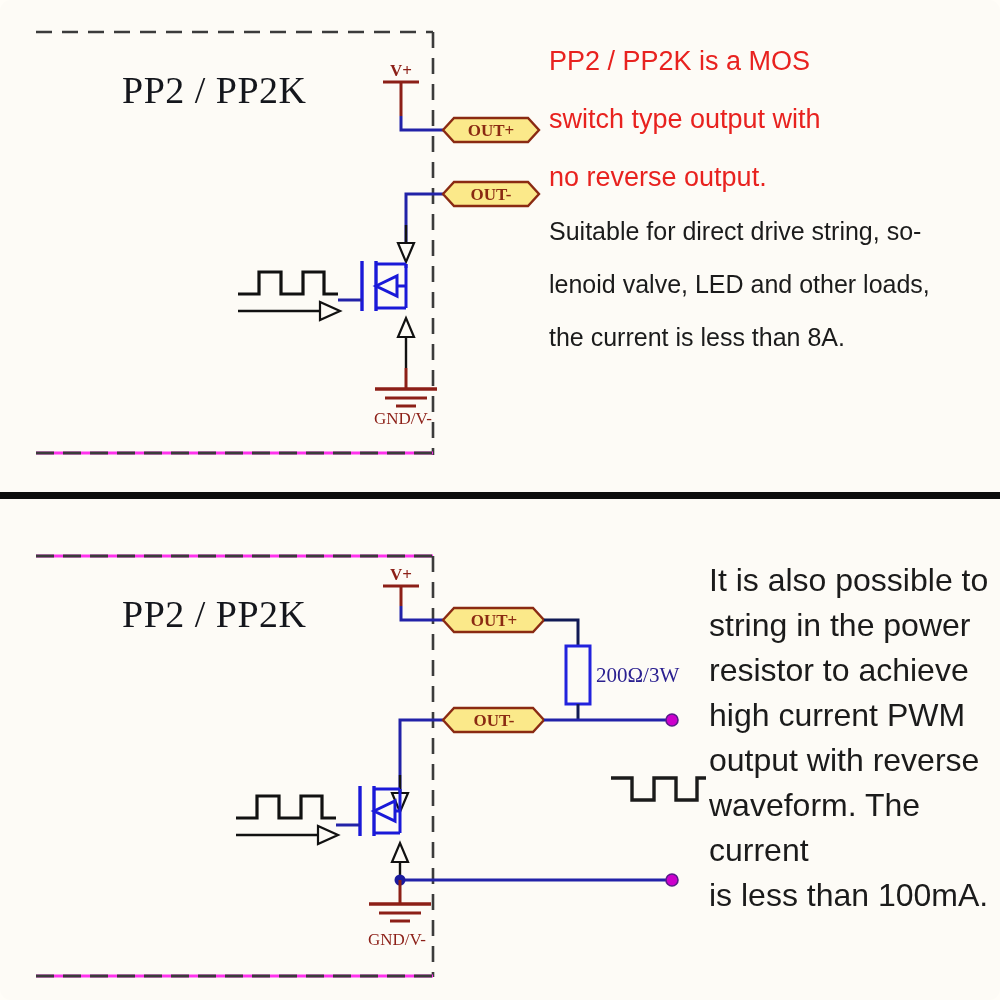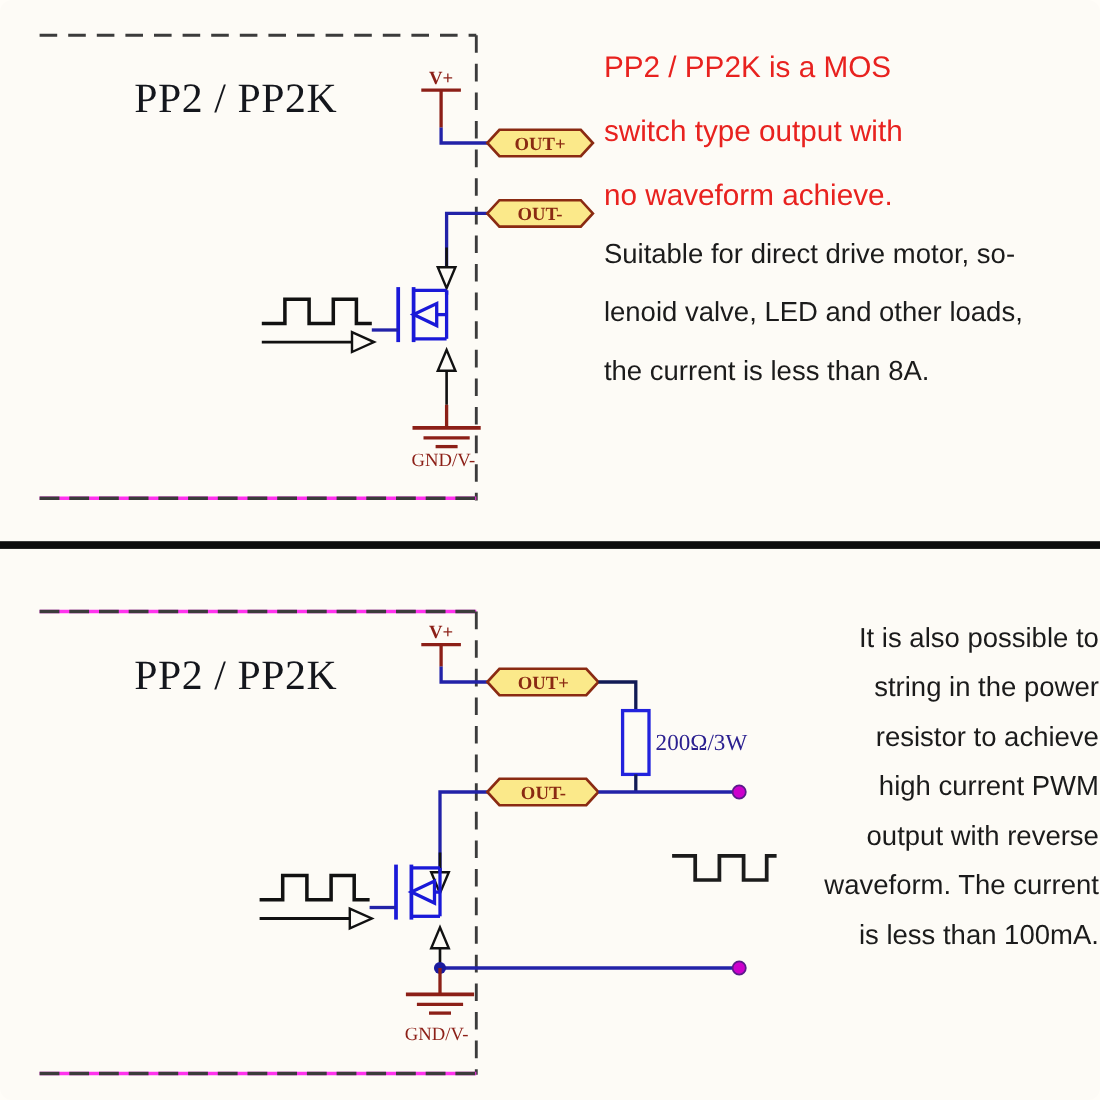--- a/index.html
+++ b/index.html
@@ -39,23 +39,22 @@
     font-size: 27px;
     line-height: 58px;
   }
   .note-black {
     color: #1b1b1b;
     font-size: 25px;
     line-height: 53px;
   }
   .note-black2 {
     color: #1b1b1b;
-    font-size: 25px;
+    font-size: 32px;
     line-height: 45px;
-    text-align: right;
   }
   .port-label {
     font-family: "Liberation Serif", serif;
     font-size: 17px;
     fill: #8a2a12;
     font-weight: bold;
   }
   .sup-label {
     font-family: "Liberation Serif", serif;
     font-size: 17px;
@@ -77,23 +76,23 @@
 <body>
 
 <div id="page" style="background: rgb(253, 251, 246);">
 
   <div class="panel-title" style="left:122px; top:68px;">PP2 / PP2K</div>
 
   <div class="panel-title" style="left:122px; top:592px;">PP2 / PP2K</div>
 
   <div class="note note-red" style="left: 549px; top: 32px; width: 420px; color: rgb(232, 34, 31);">PP2 / PP2K is a MOS
 switch type output with
-no waveform achieve.</div>
-
-  <div class="note note-black" style="left: 549px; top: 205px; width: 440px; color: rgb(27, 27, 27);">Suitable for direct drive motor, so-
+no reverse output.</div>
+
+  <div class="note note-black" style="left: 549px; top: 205px; width: 440px; color: rgb(27, 27, 27);">Suitable for direct drive string, so-
 lenoid valve, LED and other loads,
 the current is less than 8A.</div>
 
   <div class="note note-black2" style="left: 709px; top: 558px; width: 290px; color: rgb(27, 27, 27);">It is also possible to
 string in the power
 resistor to achieve
 high current PWM
 output with reverse
 waveform. The current
 is less than 100mA.</div>

